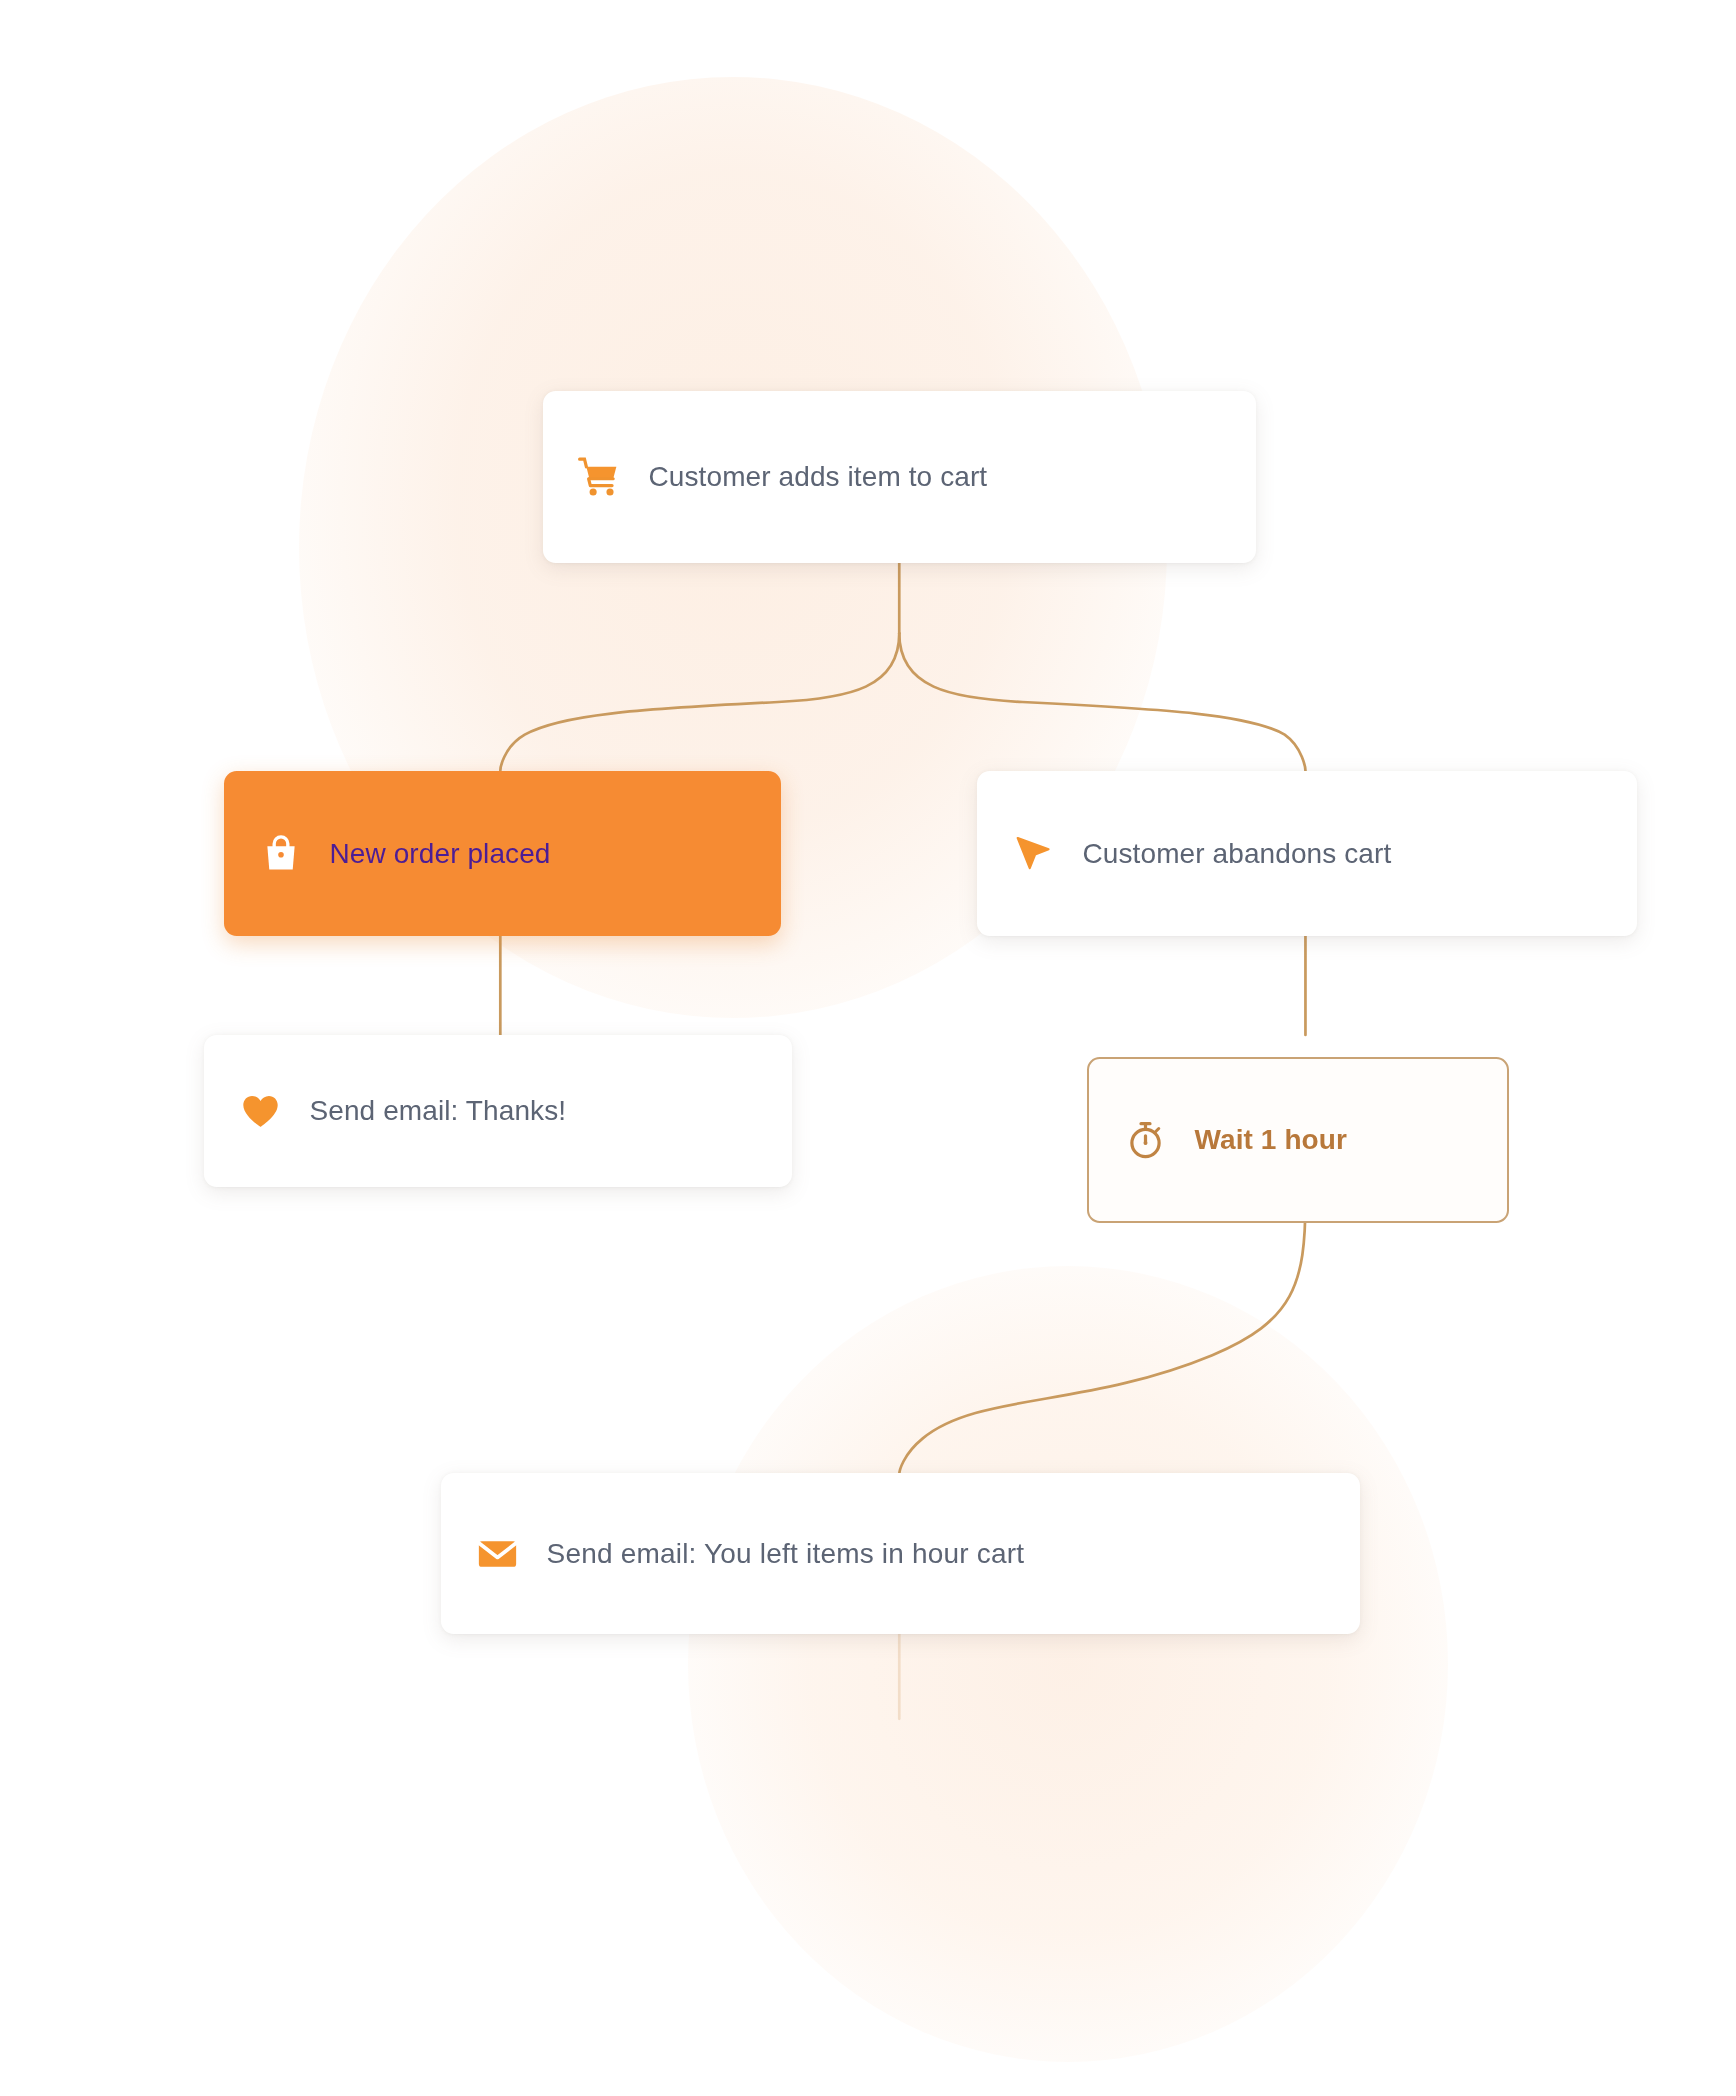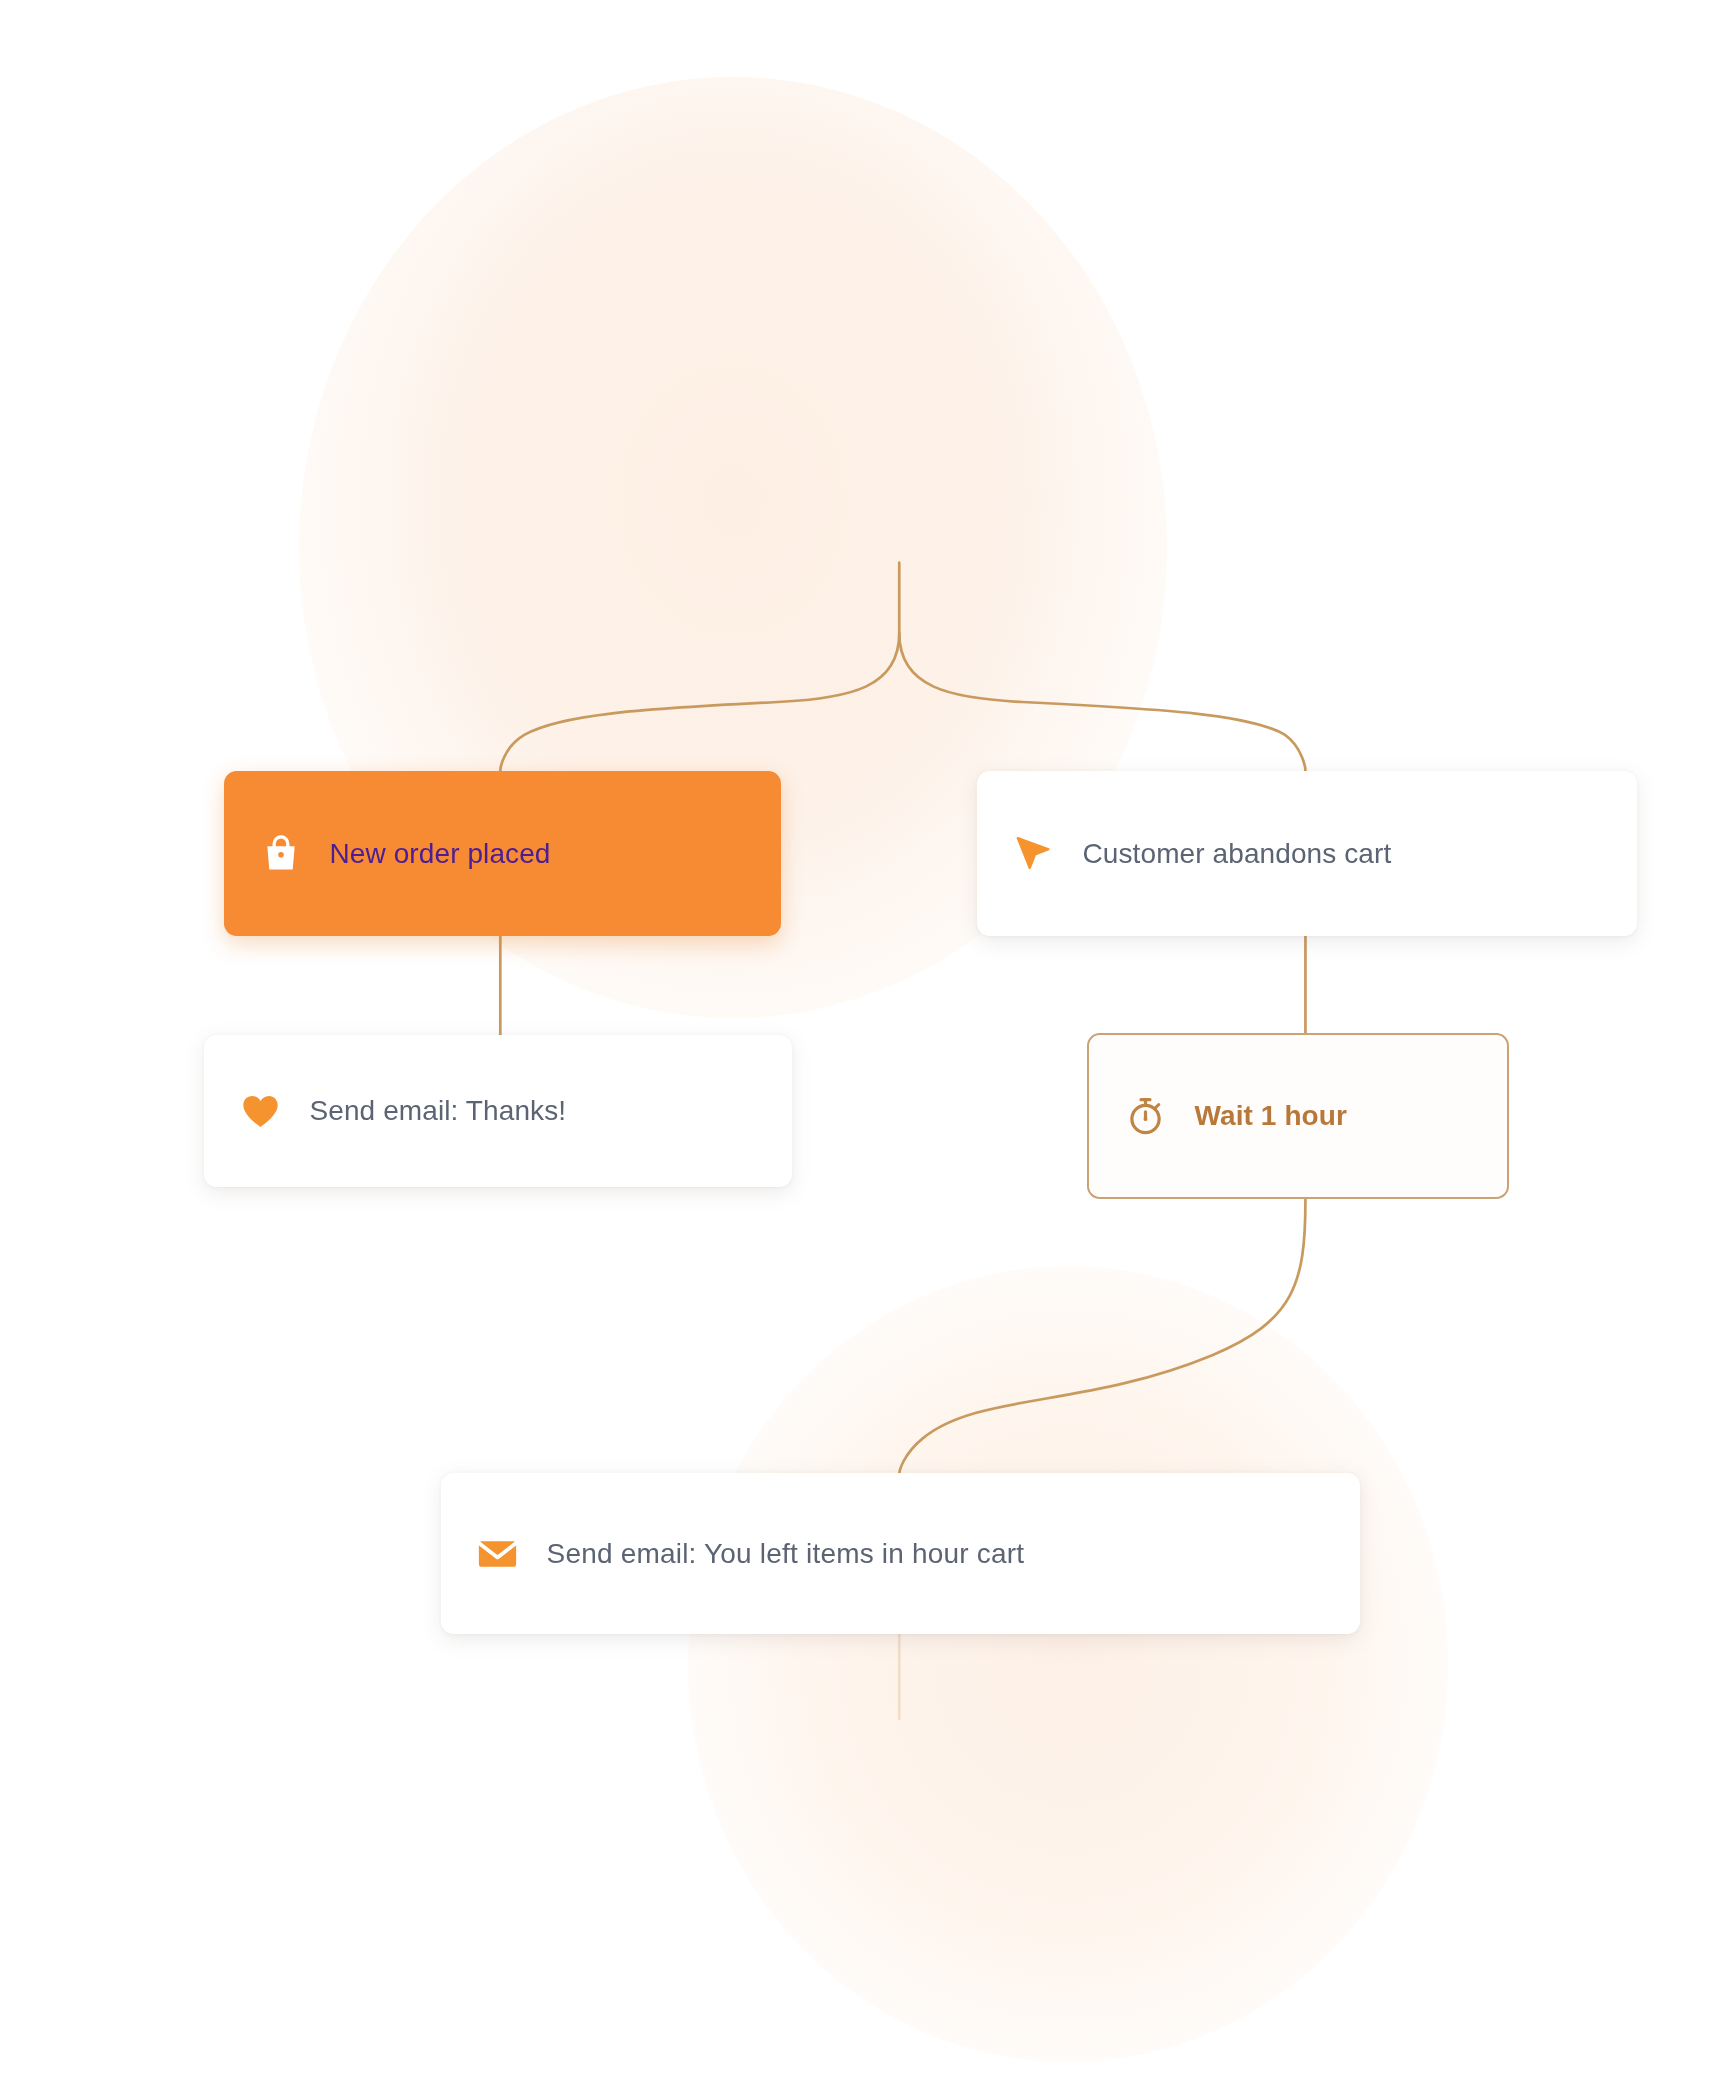--- a/index.html
+++ b/index.html
@@ -113,21 +113,21 @@
   .node.outlined .label {
     color: #b8783a;
     font-weight: 700;
   }
 
   
   #node-add-to-cart     { left: 543px;  top: 391px;  width: 713px; height: 172px; }
   #node-new-order       { left: 224px;  top: 771px;  width: 557px; height: 165px; }
   #node-abandons-cart   { left: 977px; top: 771px;  width: 660px; height: 165px; }
   #node-email-thanks    { left: 204px;  top: 1035px; width: 588px; height: 152px; }
-  #node-wait            { left: 1087px; top: 1033px; width: 422px; height: 166px; }
+  #node-wait            { left: 1087px; top: 1057px; width: 422px; height: 166px; }
   #node-email-cart      { left: 441px;  top: 1473px; width: 919px; height: 161px; }
 
   #node-email-cart .label { letter-spacing: 0.2px; }
 </style>
 </head>
 <body>
 
 <div id="stage">
 
   <div class="blob blob-top"></div>
@@ -150,20 +150,33 @@
     <line x1="1443" y1="1034" x2="1443" y2="1144"></line>
 
     <path d="M 1443 1326
              C 1443 1420, 1430 1460, 1340 1498
              C 1200 1556, 1080 1540, 1020 1590
              C 998 1608, 994 1626, 994 1630"></path>
 
     <line class="faint" x1="994" y1="1806" x2="994" y2="1900"></line>
   </svg>
 
+  <div class="node white" id="node-add-to-cart">
+    <span class="icon">
+      <svg width="45" height="45" viewBox="0 0 24 24" xmlns="http://www.w3.org/2000/svg">
+        <path d="M1.4 2.2h2.6l1 4.1" stroke="#f0932f" stroke-width="1.7" fill="none" stroke-linecap="round"></path>
+        <path d="M5 6.3h16l-1.7 6.4H6.6z" fill="#f5942e"></path>
+        <path d="M6.6 12.7h12.7" stroke="#f0932f" stroke-width="1.6" stroke-linecap="round"></path>
+        <path d="M6.2 12.7l0.9 3.6h11.6" stroke="#f0932f" stroke-width="1.7" fill="none" stroke-linecap="round" stroke-linejoin="round"></path>
+        <circle cx="8.6" cy="19.7" r="1.9" fill="#f0932f"></circle>
+        <circle cx="17.6" cy="19.7" r="1.9" fill="#f0932f"></circle>
+      </svg>
+    </span>
+    <span class="label">Customer adds item to cart</span>
+  </div>
 
   <div class="node filled" id="node-new-order">
     <span class="icon">
       <svg width="42" height="42" viewBox="0 0 24 24" xmlns="http://www.w3.org/2000/svg">
         <path d="M4.2 7.6h15.6l-1.1 13.2H5.3z" fill="#ffffff"></path>
         <path d="M8.1 8.4V6.1a3.9 3.9 0 0 1 7.8 0v2.3" stroke="#ffffff" stroke-width="1.9" fill="none" stroke-linecap="round"></path>
         <circle cx="12" cy="12.4" r="1.6" fill="#f68b33"></circle>
       </svg>
     </span>
     <span class="label">New order placed</span>

